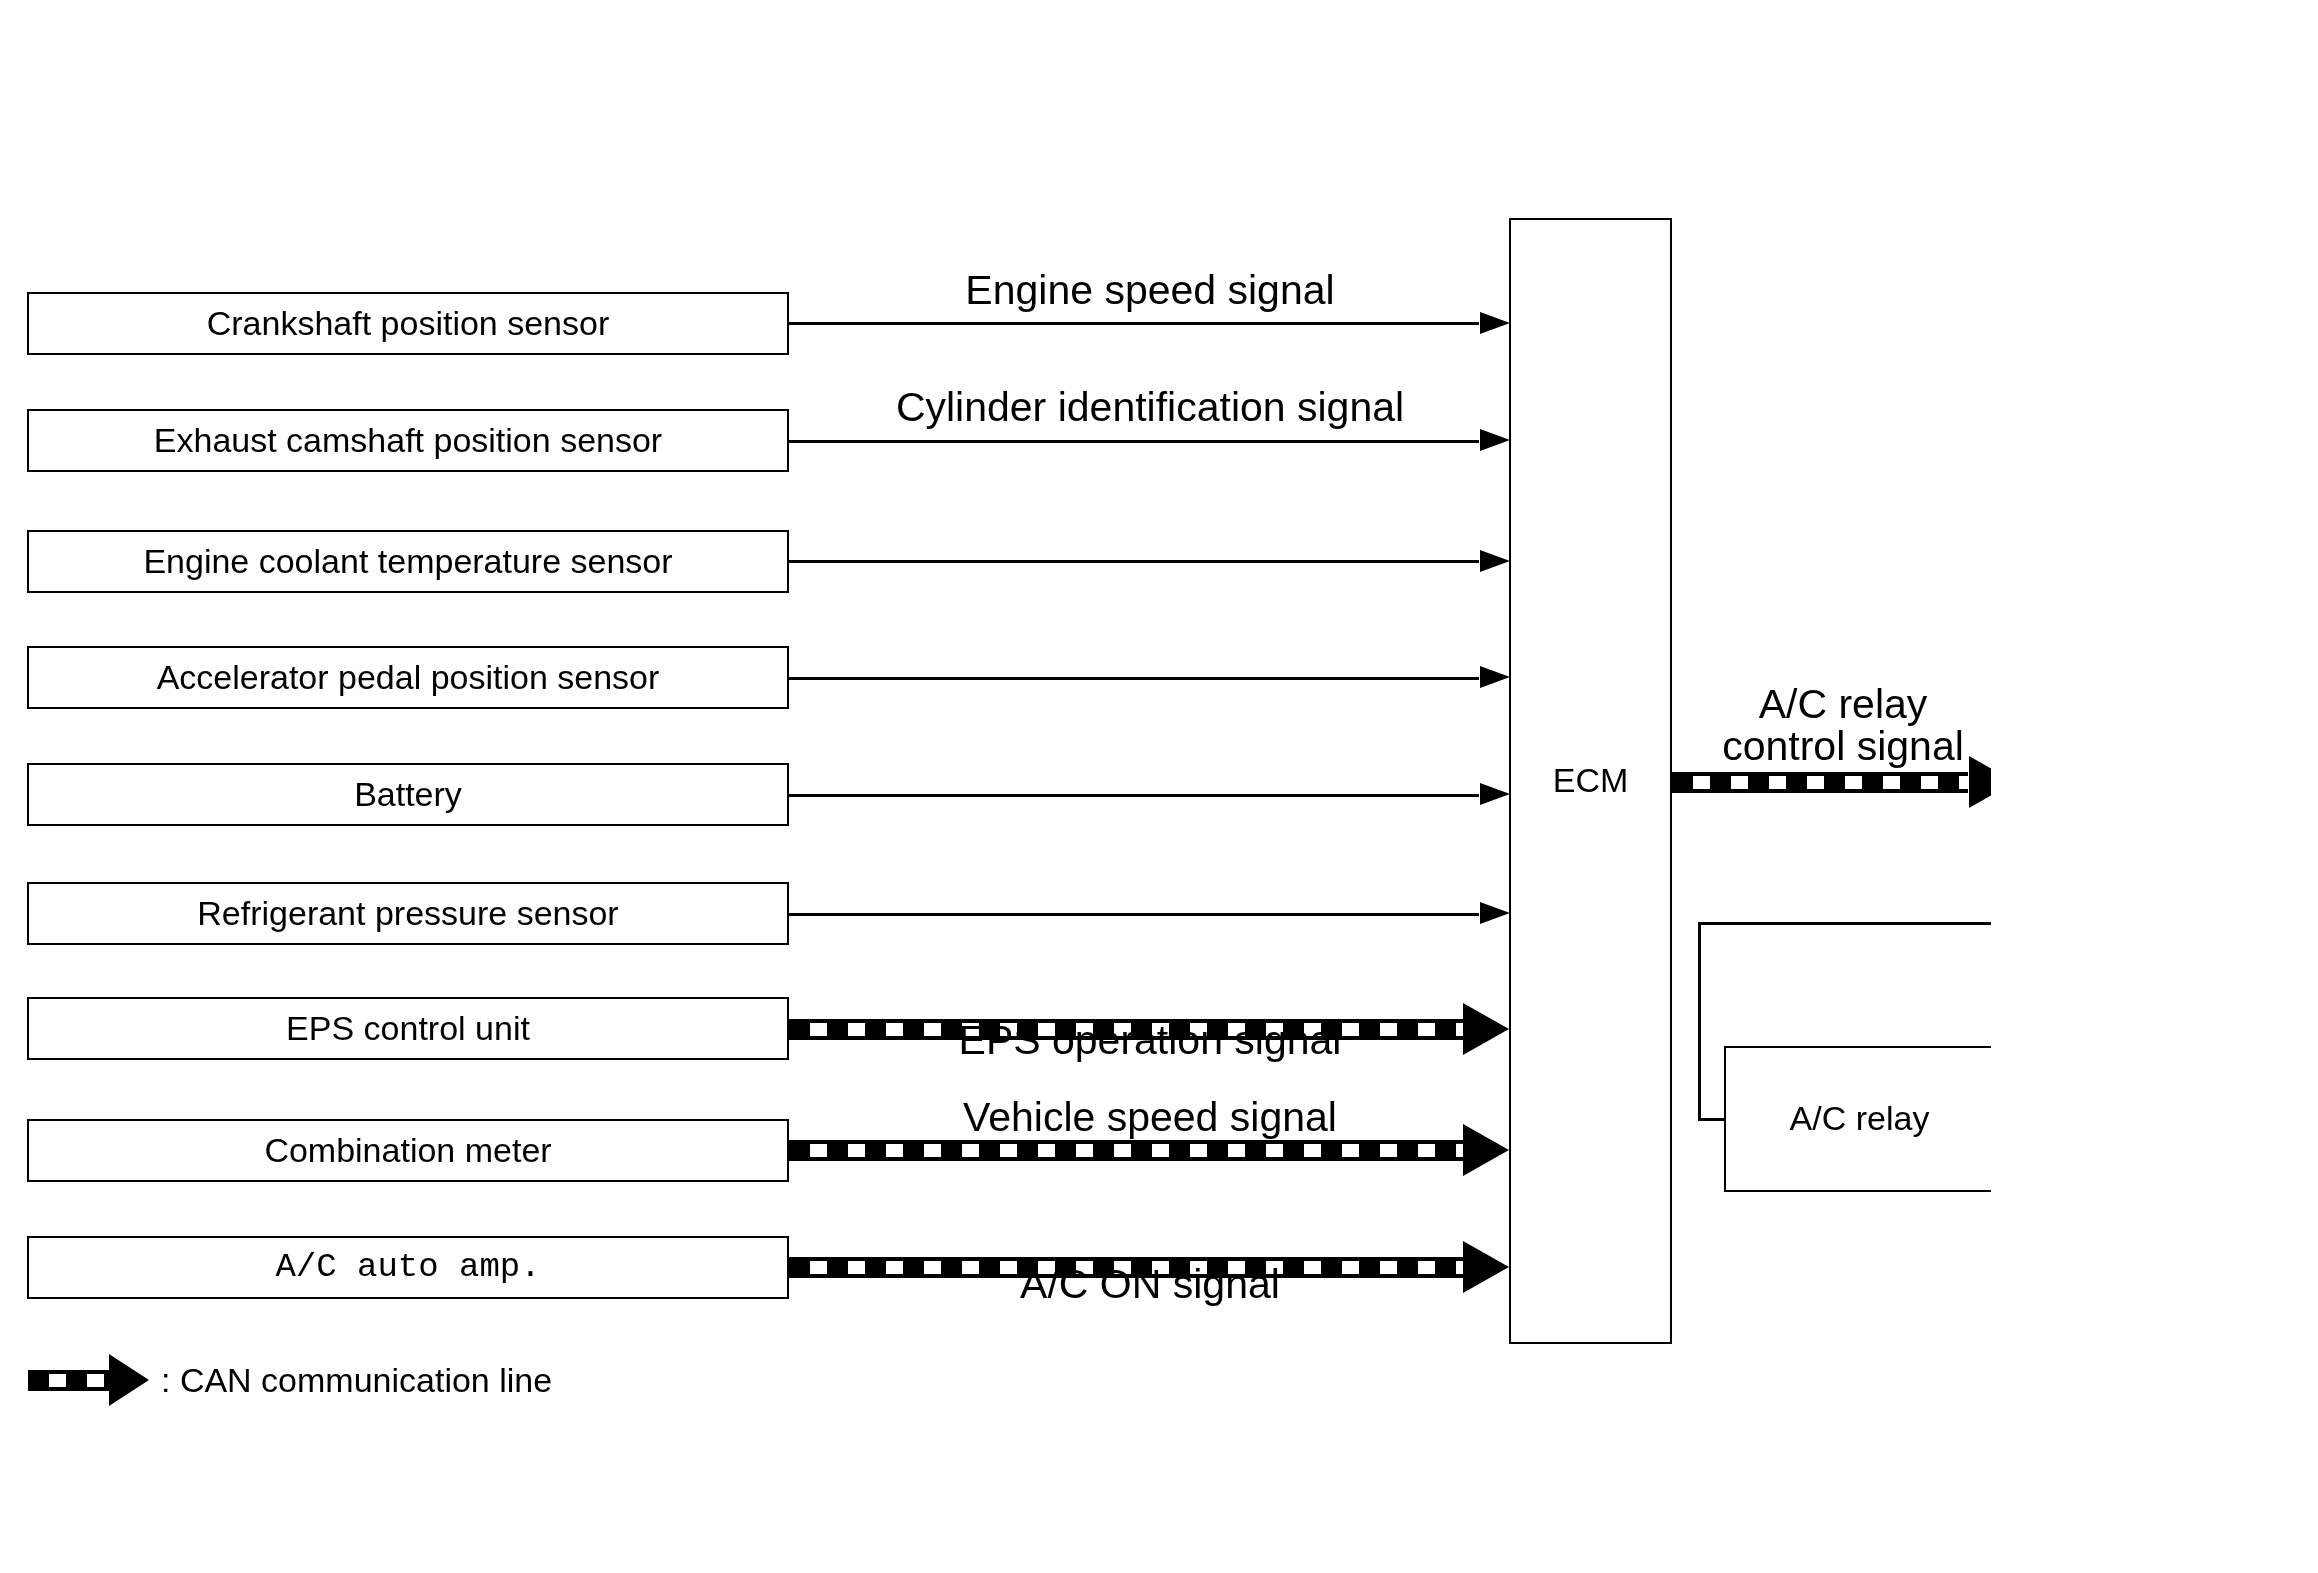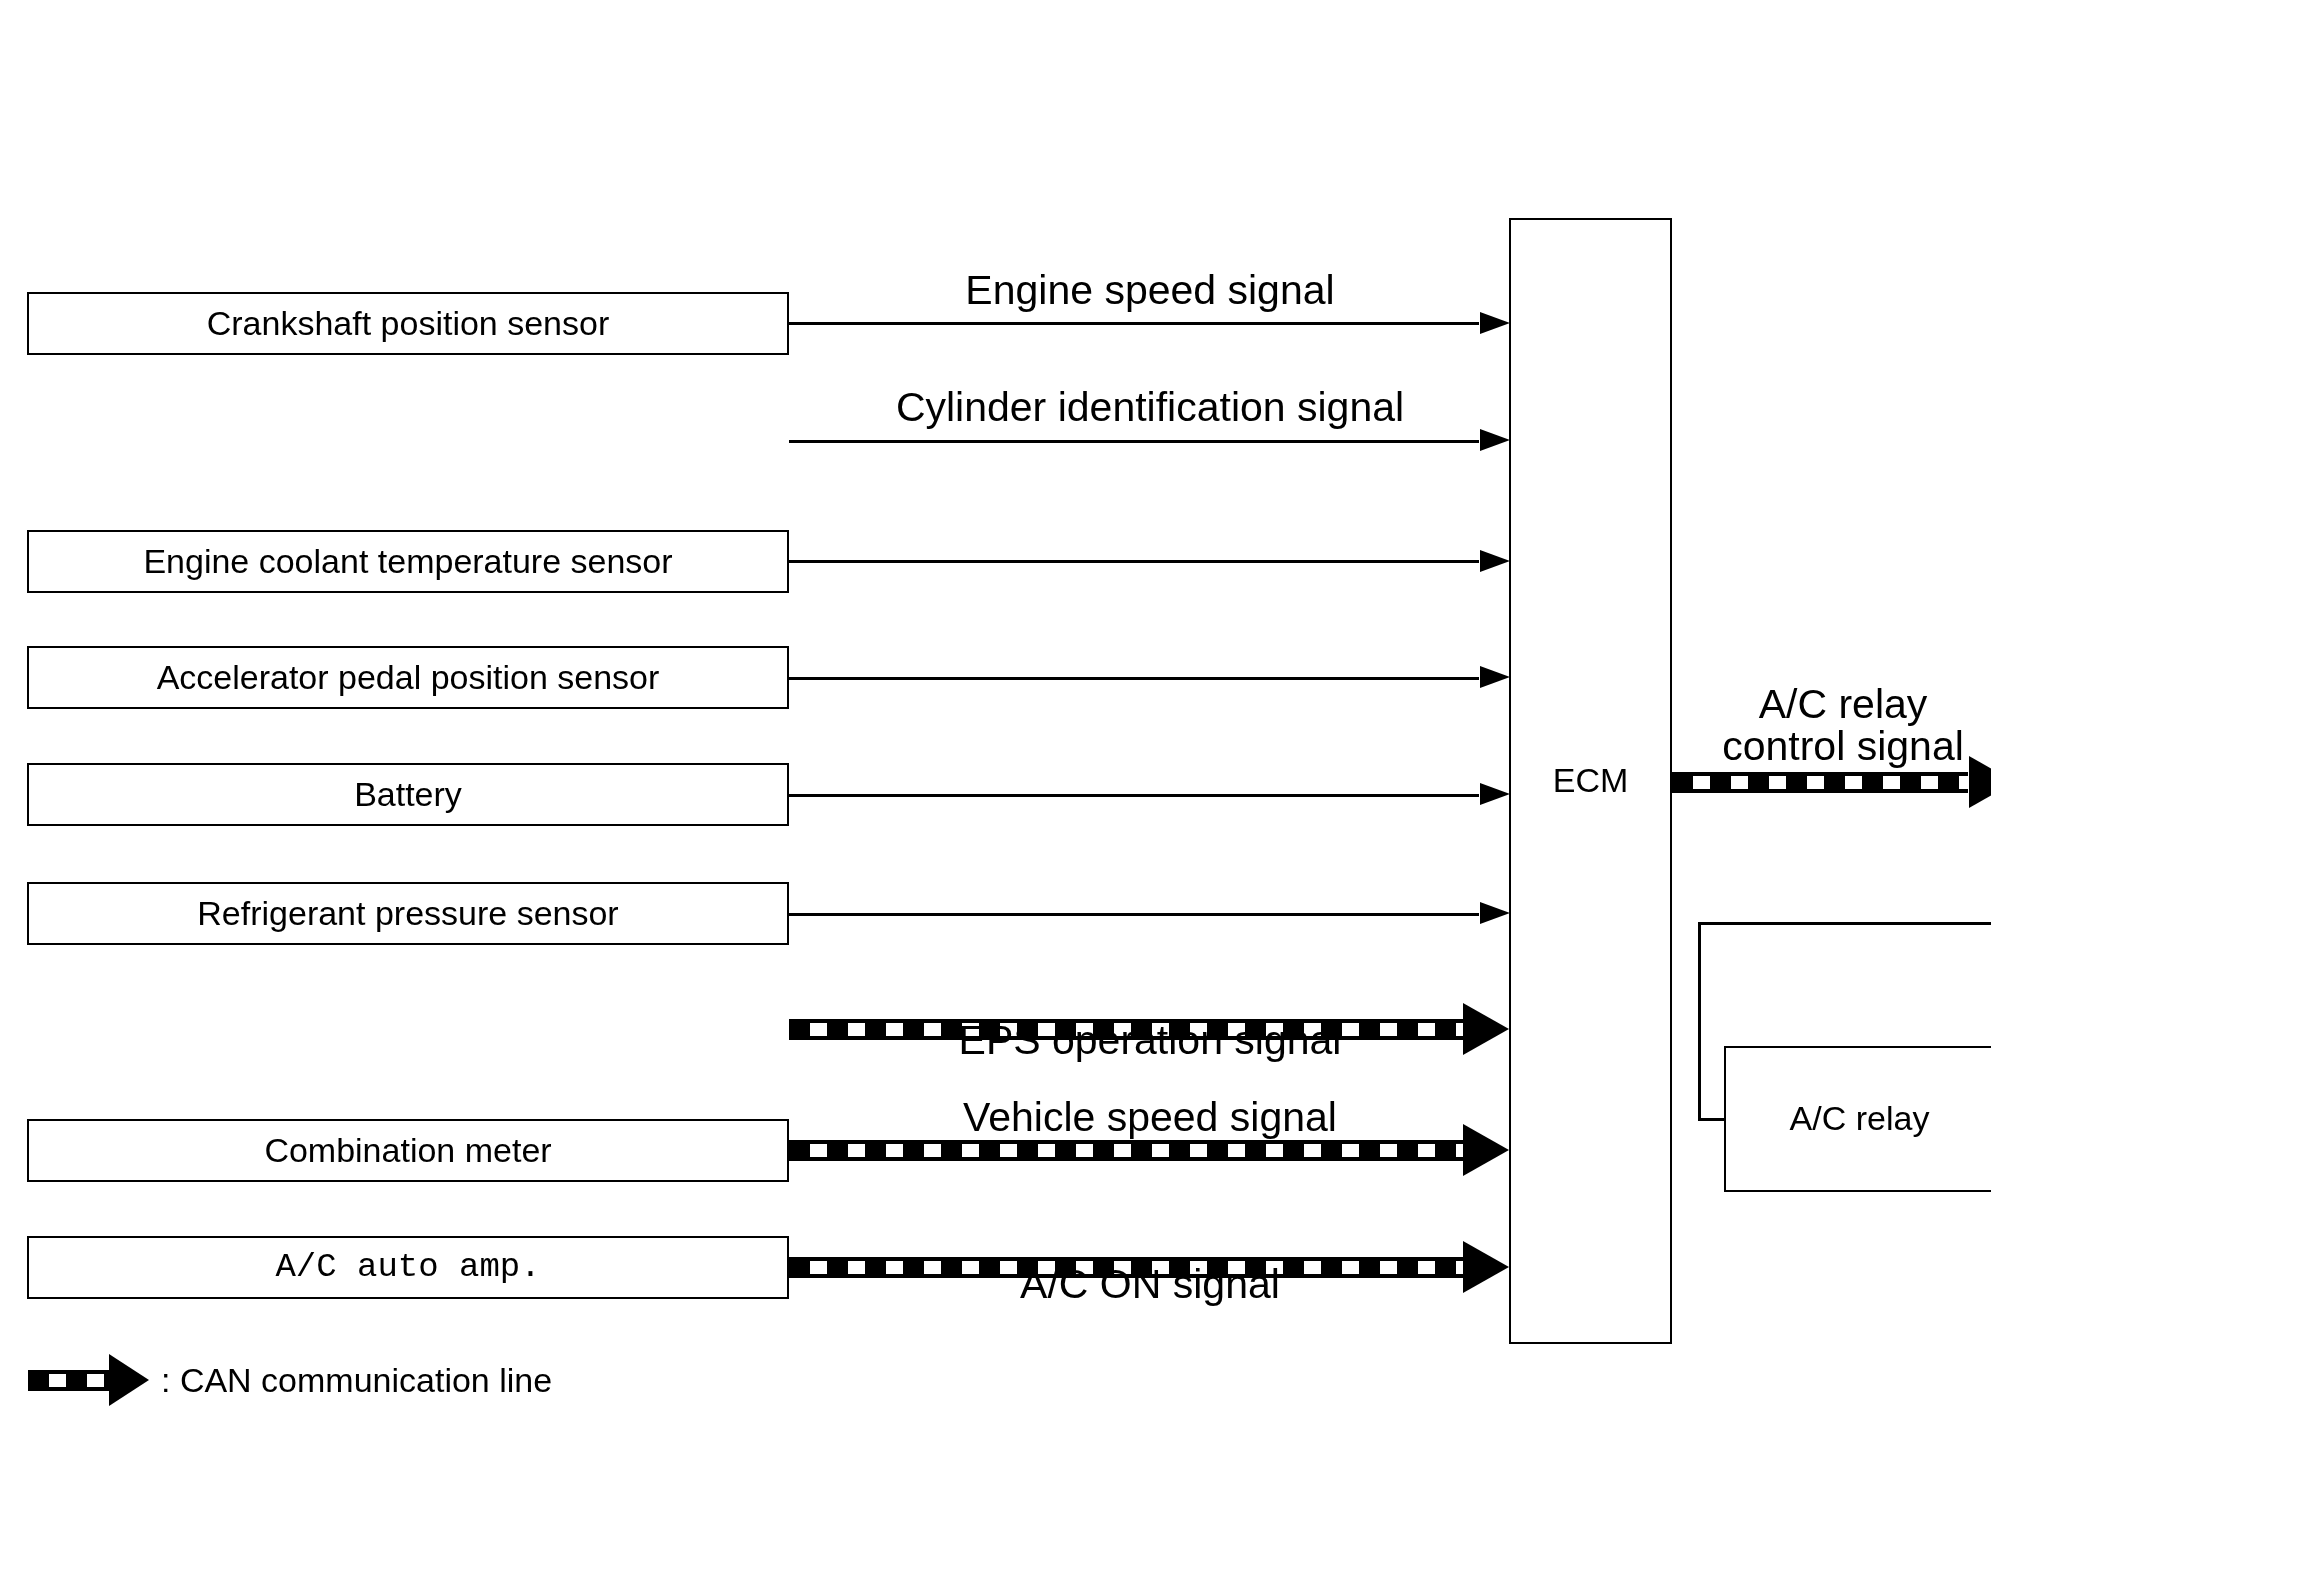--- a/index.html
+++ b/index.html
@@ -82,24 +82,26 @@
     line-height: 42px;
     white-space: nowrap;
   }
 </style>
 </head>
 <body>
 
 <div id="stage">
 
   <div class="node" style="left:27px; top:292px; width:762px; height:63px;">Crankshaft position sensor</div>
+  <div class="node" style="left:27px; top:409px; width:762px; height:63px;">Exhaust camshaft position sensor</div>
   <div class="node" style="left:27px; top:530px; width:762px; height:63px;">Engine coolant temperature sensor</div>
   <div class="node" style="left:27px; top:646px; width:762px; height:63px;">Accelerator pedal position sensor</div>
   <div class="node" style="left:27px; top:763px; width:762px; height:63px;">Battery</div>
   <div class="node" style="left:27px; top:882px; width:762px; height:63px;">Refrigerant pressure sensor</div>
+  <div class="node" style="left:27px; top:997px; width:762px; height:63px;">EPS control unit</div>
   <div class="node" style="left:27px; top:1119px; width:762px; height:63px;">Combination meter</div>
   <div class="node" style="left:27px; top:1236px; width:762px; height:63px;font-family:Liberation Mono, monospace;">A/C auto amp.</div>
 
   <div class="hline" style="left:789px; top:322px; width:690px;"></div>
   <div class="solid-head" style="left:1480px; top:312px;"></div>
 
   <div class="hline" style="left:789px; top:440px; width:690px;"></div>
   <div class="solid-head" style="left:1480px; top:429px;"></div>
 
   <div class="hline" style="left:789px; top:560px; width:690px;"></div>

